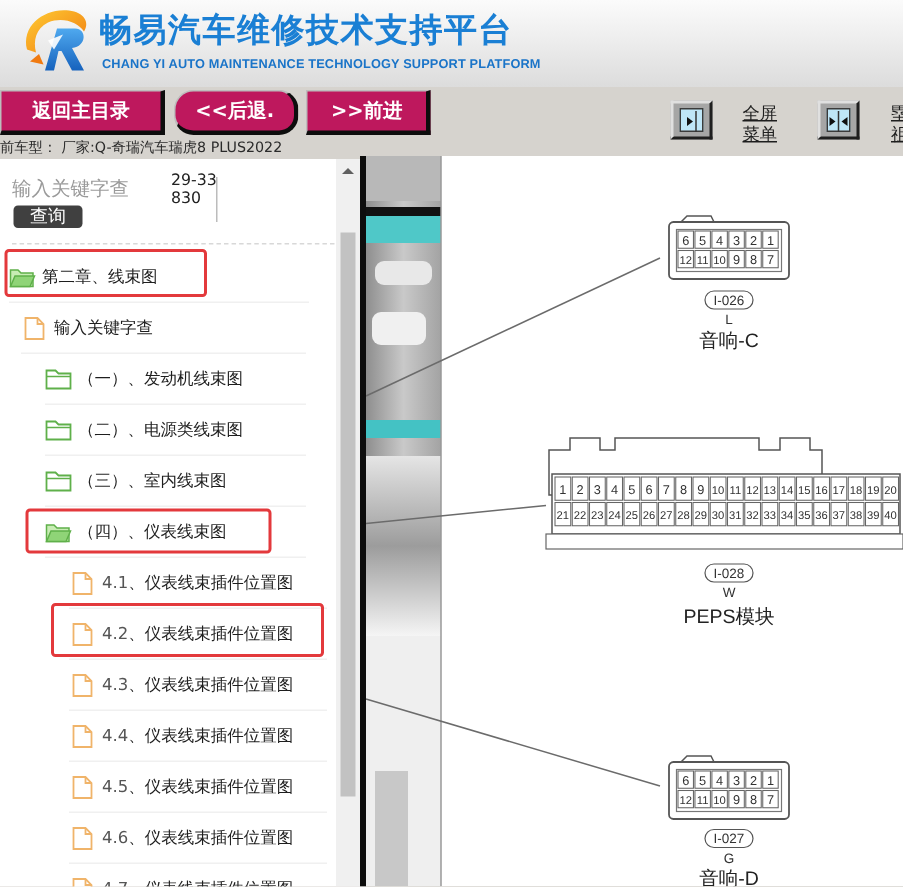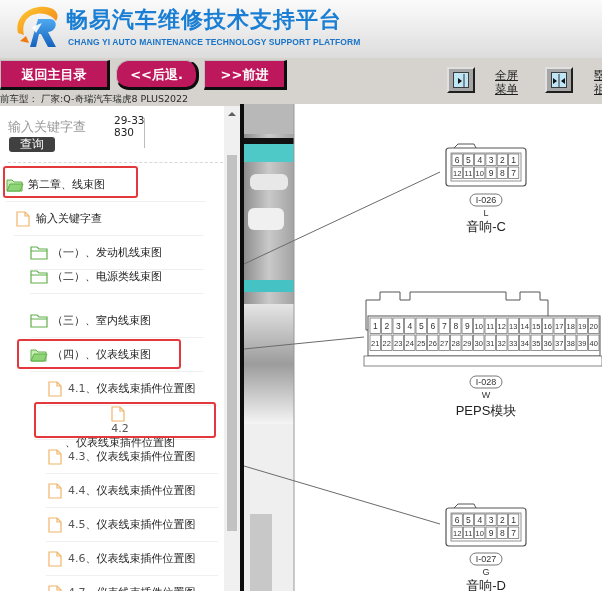--- a/index.html
+++ b/index.html
@@ -191,21 +191,21 @@
   </div>
 
   <div class="tree-item" style="left:30px; top:130px; width:174px;">
     <svg class="icn" viewBox="0 0 18 16">
         <path d="M1 2 h6 l2 2 h8 v10 h-16 z" fill="#fff" stroke="#5fb04a" stroke-width="1.2"></path>
         <line x1="1" y1="6" x2="17" y2="6" stroke="#5fb04a" stroke-width="1"></line>
       </svg>
     <span>（一）、发动机线束图</span>
   </div>
 
-  <div class="tree-item" style="left:30px; top:154px; width:174px;">
+  <div class="tree-item" style="left:30px; top:164px; width:174px;">
     <svg class="icn" viewBox="0 0 18 16">
         <path d="M1 2 h6 l2 2 h8 v10 h-16 z" fill="#fff" stroke="#5fb04a" stroke-width="1.2"></path>
         <line x1="1" y1="6" x2="17" y2="6" stroke="#5fb04a" stroke-width="1"></line>
       </svg>
     <span>（二）、电源类线束图</span>
   </div>
 
   <div class="tree-item" style="left:30px; top:198px; width:174px;">
     <svg class="icn" viewBox="0 0 18 16">
         <path d="M1 2 h6 l2 2 h8 v10 h-16 z" fill="#fff" stroke="#5fb04a" stroke-width="1.2"></path>
@@ -224,21 +224,21 @@
   <div class="hl-box" style="left:17px; top:233px; width:164px; height:30px;"></div>
 
   <div class="tree-item" style="left:46px; top:266px; width:172px;">
     <svg class="icn" viewBox="0 0 18 16">
         <path d="M3 1 h8 l4 4 v10 h-12 z" fill="#fff" stroke="#f0b46a" stroke-width="1.2"></path>
         <path d="M11 1 v4 h4" fill="none" stroke="#f0b46a" stroke-width="1.2"></path>
       </svg>
     <span class="num">4.1</span>
       <span>、仪表线束插件位置图</span>
   </div>
-  <div class="tree-item" style="left:34px; top:300px; width:172px;flex-direction:column;">
+  <div class="tree-item" style="left:46px; top:300px; width:172px;">
     <svg class="icn" viewBox="0 0 18 16">
         <path d="M3 1 h8 l4 4 v10 h-12 z" fill="#fff" stroke="#f0b46a" stroke-width="1.2"></path>
         <path d="M11 1 v4 h4" fill="none" stroke="#f0b46a" stroke-width="1.2"></path>
       </svg>
     <span class="num">4.2</span>
       <span>、仪表线束插件位置图</span>
   </div>
   <div class="hl-box" style="left:34px; top:296px; width:182px; height:36px;"></div>
 
   <div class="tree-item" style="left:46px; top:334px; width:172px;">

